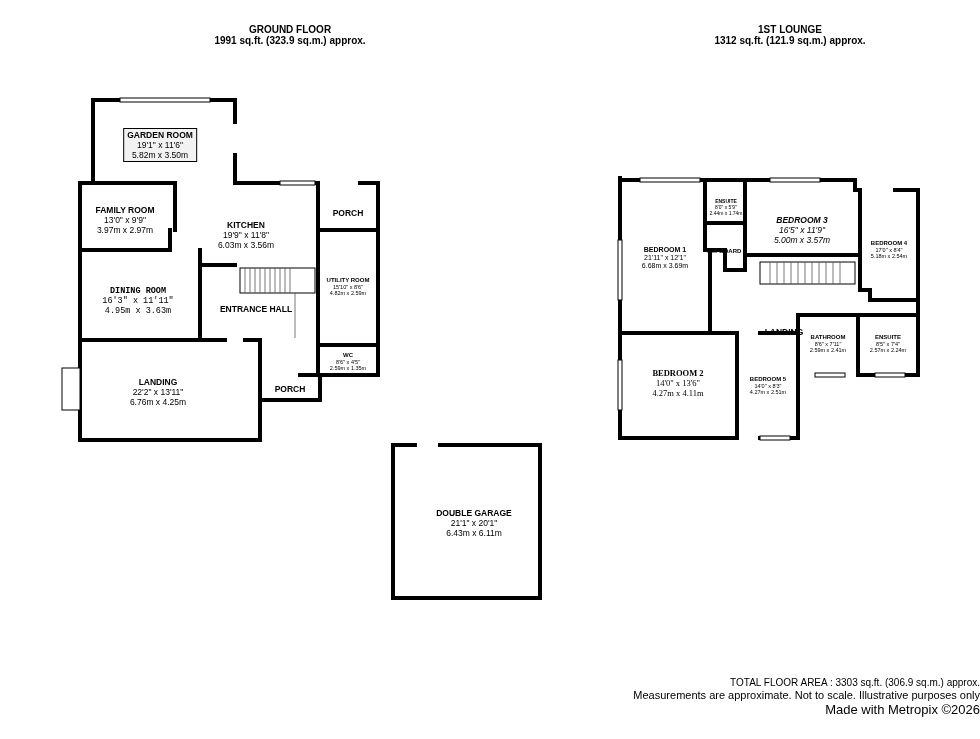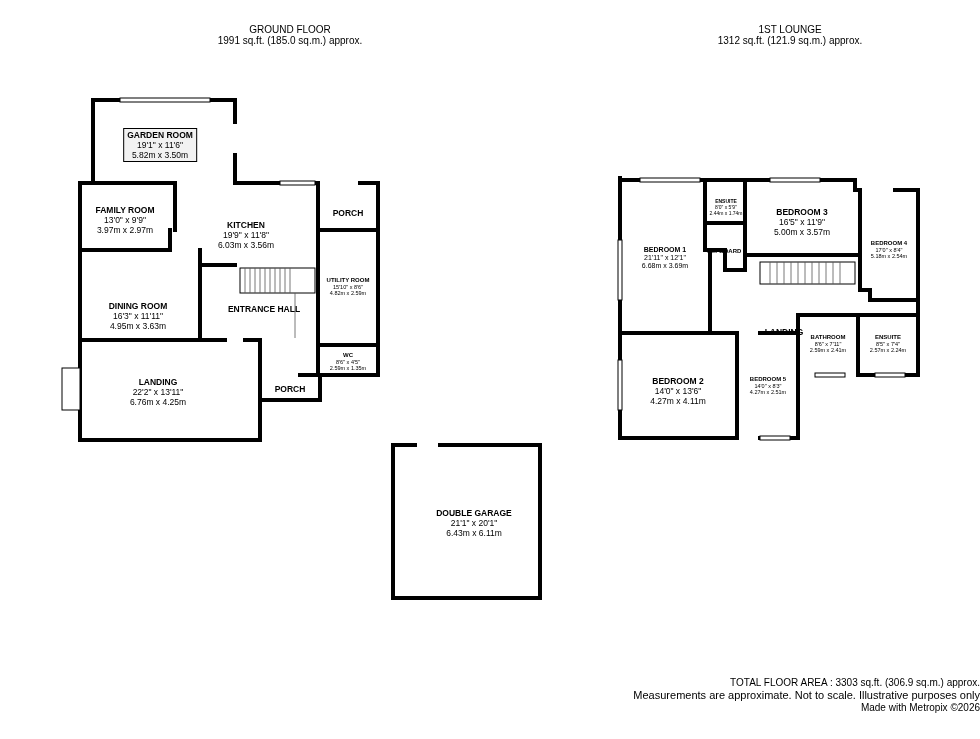--- a/index.html
+++ b/index.html
@@ -1,40 +1,40 @@
 <!DOCTYPE html>
 <html><head>
 <meta charset="utf-8">
 <style>
   html, body { margin: 0; padding: 0; background: #ffffff; }
   body { width: 980px; height: 739px; position: relative; overflow: hidden;
          font-family: "Liberation Sans", sans-serif; color: #000; }
-  .header { position: absolute; text-align: center; font-size: 10px; line-height: 11px; }
+  .header { position: absolute; text-align: center; font-size: 10px; line-height: 11px; font-weight: bold; }
   .hdr-title { display: block; }
   svg#plan { position: absolute; left: 0; top: 0; }
   .wall { fill: none; stroke: #000; stroke-width: 4; stroke-linejoin: miter; stroke-linecap: square; }
   .thin { fill: none; stroke: #000; stroke-width: 1; }
   .win { fill: #fff; stroke: #000; stroke-width: 1; }
   .stair { stroke: #555; stroke-width: 0.8; }
   .lbl { position: absolute; text-align: center; font-size: 8.5px; line-height: 10px; white-space: nowrap; transform: translateX(-50%); }
   .lbl .nm { font-weight: bold; display: block; font-size: 8.5px; }
   .lbl.sm { font-size: 5.5px; line-height: 6.5px; }
   .lbl.sm .nm { font-size: 6px; }
   .lbl.boxed { border: 1px solid #000; padding: 1px 3px; background: #f2f2f2; }
   .footer { position: absolute; left: 0; width: 980px; text-align: right; }
   .f1 { top: 677px; font-size: 10px; }
   .f2 { top: 689px; font-size: 11px; }
-  .f3 { top: 702px; font-size: 10px; }
+  .f3 { top: 702px; font-size: 13px; }
 </style>
 </head>
 <body>
 
 <div class="header" style="left:190px; top:24px; width:200px;">
   <span class="hdr-title">GROUND FLOOR</span>
-  <span class="hdr-title">1991 sq.ft. (185.0 sq.m.) approx.</span>
+  <span class="hdr-title">1991 sq.ft. (323.9 sq.m.) approx.</span>
 </div>
 <div class="header" style="left:690px; top:24px; width:200px;">
   <span class="hdr-title">1ST LOUNGE</span>
   <span class="hdr-title">1312 sq.ft. (121.9 sq.m.) approx.</span>
 </div>
 
 <svg id="plan" width="980" height="739" viewBox="0 0 980 739">
 
   <path class="wall" d="M93,100 L93,183 M93,100 L235,100 L235,122 M235,155 L235,183 L318,183"></path>
   <rect class="win" x="120" y="98" width="90" height="4"></rect>
@@ -127,26 +127,26 @@
   <span>3.97m  x 2.97m</span>
 </div>
 <div class="lbl" style="left:246px; top:220px;">
   <span class="nm">KITCHEN</span>
   <span>19'9"  x 11'8"</span><br>
   <span>6.03m  x 3.56m</span>
 </div>
 <div class="lbl" style="left:348px; top:208px;">
   <span class="nm">PORCH</span>
 </div>
-<div class="lbl" style="left:138px; top:301px;">
+<div class="lbl" style="left:138px; top:286px;font-family:Liberation Mono, monospace;">
   <span class="nm">DINING ROOM</span>
   <span>16'3"  x 11'11"</span><br>
   <span>4.95m  x 3.63m</span>
 </div>
-<div class="lbl" style="left:264px; top:304px;">
+<div class="lbl" style="left:256px; top:304px;">
   <span class="nm">ENTRANCE HALL</span>
 </div>
 <div class="lbl sm" style="left:348px; top:277px;">
   <span class="nm">UTILITY ROOM</span>
   <span>15'10"  x 8'6"</span><br>
   <span>4.82m  x 2.59m</span>
 </div>
 <div class="lbl sm" style="left:348px; top:352px;">
   <span class="nm">WC</span>
   <span>8'6"  x 4'5"</span><br>
@@ -170,37 +170,37 @@
 <div class="lbl sm" style="left:665px; top:246px; font-size:7px; line-height:8px;">
   <span class="nm" style="font-size:7px;">BEDROOM 1</span>
   <span>21'11"  x 12'1"</span><br>
   <span>6.68m  x 3.69m</span>
 </div>
 <div class="lbl sm" style="left:726px; top:198px; font-size:5px; line-height:6px;">
   <span class="nm" style="font-size:5px;">ENSUITE</span>
   <span>8'0"  x 5'9"</span><br>
   <span>2.44m  x 1.74m</span>
 </div>
-<div class="lbl" style="left:802px; top:207px;">
+<div class="lbl" style="left:802px; top:215px;font-style:italic;">
   <span class="nm">BEDROOM 3</span>
   <span>16'5"  x 11'9"</span><br>
   <span>5.00m  x 3.57m</span>
 </div>
 <div class="lbl sm" style="left:889px; top:240px;">
   <span class="nm">BEDROOM 4</span>
   <span>17'0"  x 8'4"</span><br>
   <span>5.18m  x 2.54m</span>
 </div>
 <div class="lbl sm" style="left:724px; top:248px;">
   <span class="nm">CUPBOARD</span>
 </div>
 <div class="lbl" style="left:784px; top:297px;margin-top:30px;">
   <span class="nm">LANDING</span>
 </div>
-<div class="lbl" style="left:678px; top:376px;">
+<div class="lbl" style="left:678px; top:368px;font-family:Liberation Serif, serif;">
   <span class="nm">BEDROOM 2</span>
   <span>14'0"  x 13'6"</span><br>
   <span>4.27m  x 4.11m</span>
 </div>
 <div class="lbl sm" style="left:768px; top:376px;">
   <span class="nm">BEDROOM 5</span>
   <span>14'0"  x 8'3"</span><br>
   <span>4.27m  x 2.51m</span>
 </div>
 <div class="lbl sm" style="left:828px; top:334px;">

